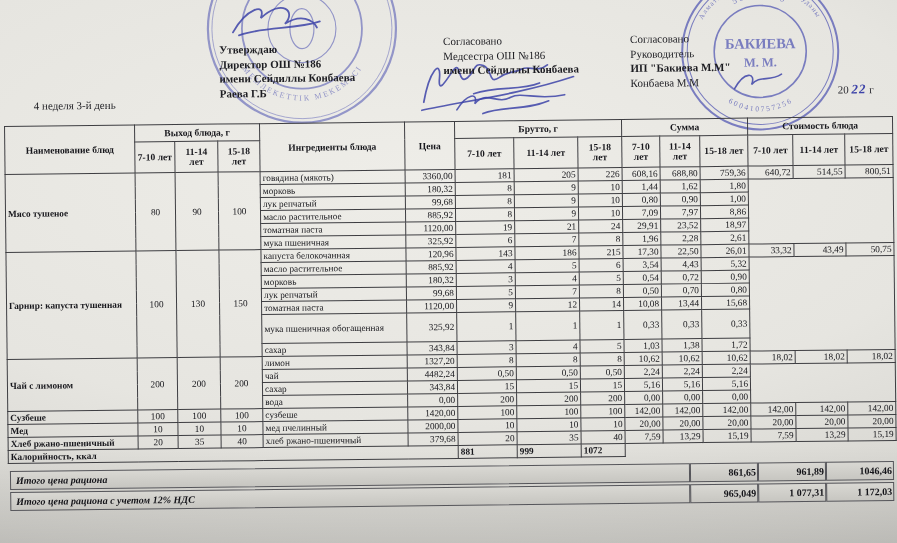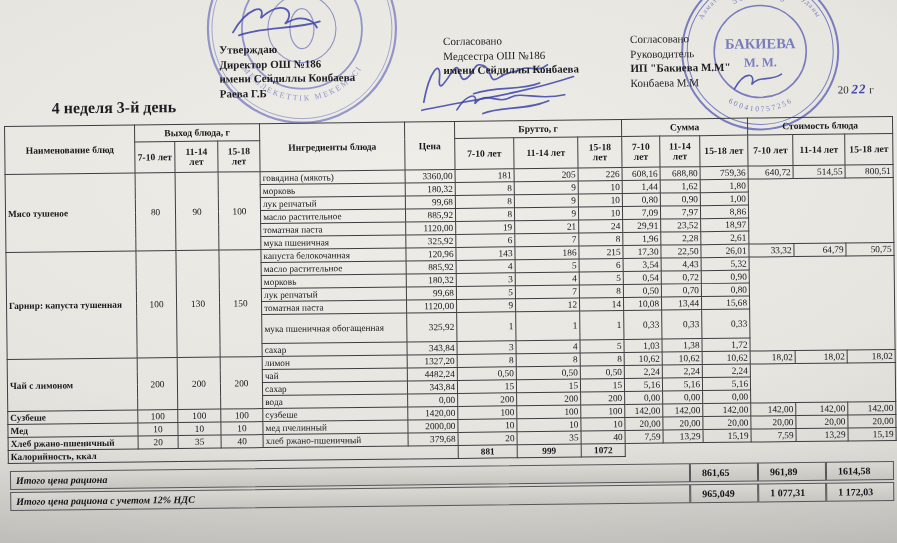--- a/index.html
+++ b/index.html
@@ -6,48 +6,48 @@
   .photo{
     position:relative;width:897px;height:543px;overflow:hidden;
     font-family:"Liberation Serif","DejaVu Serif",serif;color:#1d1d22;
     background:
       linear-gradient(180deg,rgba(0,0,0,0) 82%,rgba(0,0,0,.10) 100%),
       radial-gradient(130% 95% at 45% 32%, #eeede8 0%, #e6e5e0 48%, #d6d5d0 76%, #c3c2be 100%);
   }
   .sheet{position:absolute;inset:0;transform:rotate(-0.65deg);transform-origin:50% 55%;}
   .blk{position:absolute;font-weight:bold;font-size:11px;line-height:14.5px;white-space:nowrap;}
   .blk .light{font-weight:normal;}
-  .daylabel{position:absolute;left:54px;top:95px;font-weight:bold;font-size:16px;}
+  .daylabel{position:absolute;left:36px;top:95px;font-weight:normal;font-size:11px;}
   .dateline{position:absolute;left:840px;top:86px;font-size:11px;color:#2a2a30;}
   .hand{color:#3d43a8;font-style:italic;font-weight:bold;font-size:13px;letter-spacing:1px;}
 
   
   table.menu{position:absolute;left:6px;top:121px;border-collapse:collapse;table-layout:fixed;
     width:888px;font-size:9.3px;line-height:10px;color:#17171c;}
   .menu th,.menu td{border:1px solid #3e3e42;padding:0 2px;height:12px;overflow:hidden;vertical-align:middle;}
   .menu thead th{font-weight:bold;text-align:center;font-size:9.6px;}
   .menu thead tr.h1 th{height:16px;}
   .menu thead tr.h2 th{height:30px;}
   .vt{vertical-align:top;}
   .dish{font-weight:bold;text-align:left;vertical-align:top;}
   .ctr{text-align:center;}
   .num{text-align:right;}
   .ing{text-align:left;}
   tr.tall td{height:28px;}
   td.blank{background:transparent;}
   td.cal{font-weight:bold;text-align:left;}
-  td.calv{font-weight:bold;text-align:center;}
+  td.calv{font-weight:bold;text-align:left;}
   td.open{border-right:none;border-bottom:none;border-left:1px solid #3e3e42;border-top:1px solid #3e3e42;}
 
   
   table.totals{position:absolute;left:8px;top:464px;border-collapse:separate;border-spacing:0 2px;
     width:884px;font-size:10px;color:#141419;}
   .totals td{border:1px solid #55555a;height:15px;background:linear-gradient(#d9d8d3,#c7c6c1);}
   .totals .tlabel{font-style:italic;font-weight:bold;text-align:left;padding:0 5px;}
-  .totals .tval{text-align:left;font-weight:bold;width:54px;padding-left:11px;}
+  .totals .tval{text-align:right;font-weight:bold;width:54px;padding-left:11px;}
 
   
   .stamp,.sig{position:absolute;pointer-events:none;}
   .stamp{mix-blend-mode:multiply;}
 </style>
 </head>
 <body>
 
 <div class="photo">
   <div class="sheet">
@@ -266,21 +266,21 @@
             <td rowspan="7" class="ctr vt">150</td>
             <td class="ing">капуста белокочанная</td>
             <td class="num">120,96</td>
             <td class="num">143</td>
             <td class="num">186</td>
             <td class="num">215</td>
             <td class="num">17,30</td>
             <td class="num">22,50</td>
             <td class="num">26,01</td>
             <td class="num">33,32</td>
-            <td class="num">64,79</td>
+            <td class="num">43,49</td>
             <td class="num">50,75</td>
           </tr>
           <tr>
             <td class="ing">масло растительное</td>
             <td class="num">885,92</td>
             <td class="num">4</td>
             <td class="num">5</td>
             <td class="num">6</td>
             <td class="num">3,54</td>
             <td class="num">4,43</td>
@@ -445,21 +445,21 @@
           </tr>
         </tbody>
     </table>
 
     <table class="totals">
       <tbody>
           <tr>
         <td class="tlabel">Итого цена рациона</td>
         <td class="tval">861,65</td>
         <td class="tval">961,89</td>
-        <td class="tval">1614,58</td>
+        <td class="tval">1046,46</td>
       </tr>
       <tr>
         <td class="tlabel">Итого цена рациона с учетом 12% НДС</td>
         <td class="tval">965,049</td>
         <td class="tval">1 077,31</td>
         <td class="tval">1 172,03</td>
       </tr>
     </tbody>
       </table>
 

